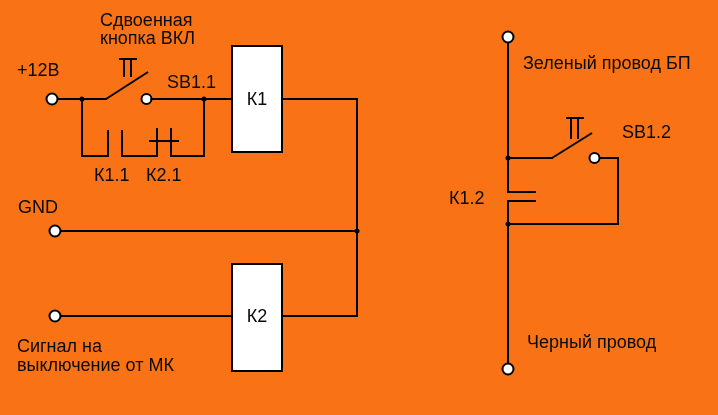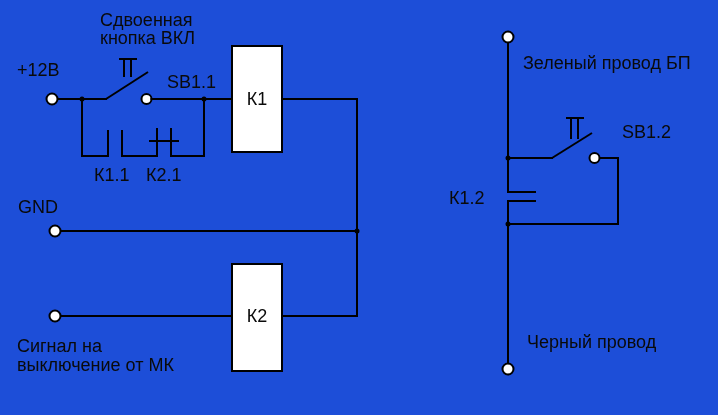--- a/index.html
+++ b/index.html
@@ -1,20 +1,20 @@
 <!DOCTYPE html>
 <html><head>
 <meta charset="utf-8">
 <style>
   html, body { margin: 0; padding: 0; background: #ffffff; }
   .stage {
     position: relative;
     width: 718px;
     height: 415px;
-    background: #1d4ed8;
+    background: #f97316;
     overflow: hidden;
   }
   svg { display: block; }
   .wire       { stroke: #000000; stroke-width: 2; fill: none; stroke-linecap: square; stroke-linejoin: miter; }
   .sym        { stroke: #000000; stroke-width: 2; fill: none; stroke-linecap: butt; }
   .terminal   { fill: #ffffff; stroke: #000000; stroke-width: 2; }
   .box        { fill: #ffffff; stroke: #000000; stroke-width: 2; }
   .dot        { fill: #000000; stroke: none; }
   text {
     font-family: "Liberation Sans", "DejaVu Sans", sans-serif;

